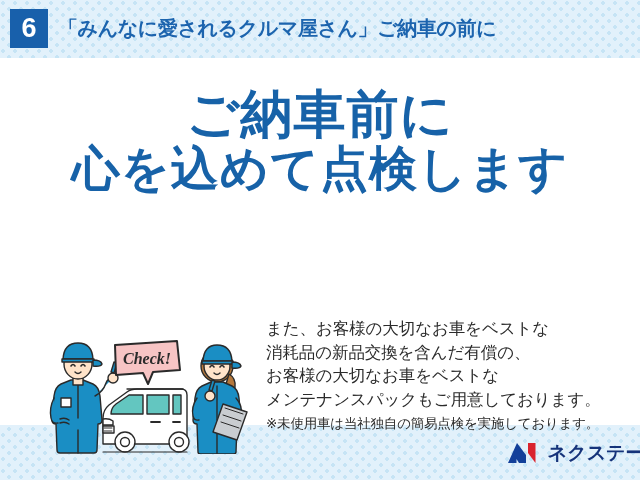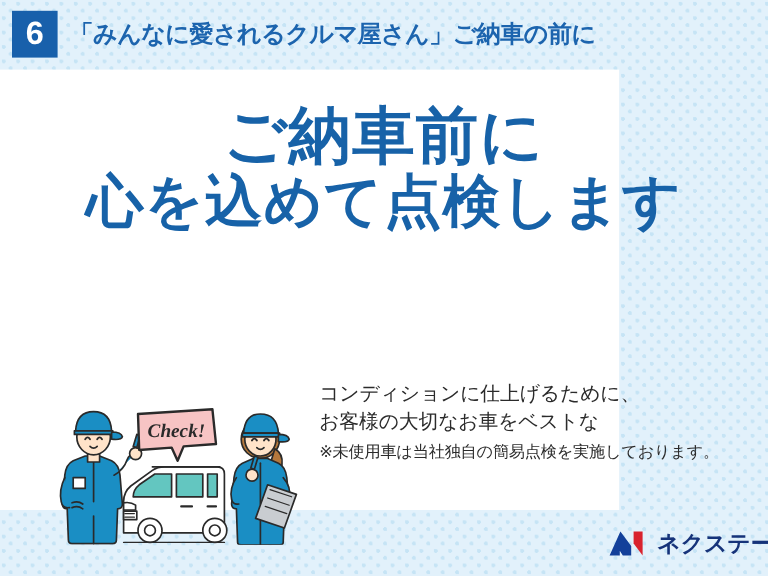--- a/index.html
+++ b/index.html
@@ -57,21 +57,21 @@
     color: #1c64ae;
     letter-spacing: -0.4px;
     white-space: nowrap;
   }
 
   
   #card {
     position: absolute;
     left: 0;
     top: 58px;
-    width: 516px;
+    width: 640px;
     height: 367px;
     background: #ffffff;
   }
 
   
   #headline {
     position: absolute;
     left: 0;
     top: 30px;
     width: 640px;
@@ -161,22 +161,24 @@
   </div>
 
   <div id="card">
 
     <div id="headline">
       <span class="headline-line" id="headline-line-1">ご納車前に</span>
       <span class="headline-line" id="headline-line-2">心を込めて点検します</span>
     </div>
 
     <div id="body-copy">
-      <span class="body-line">コンディションに仕上げるために、</span>
+      <span class="body-line">また、お客様の大切なお車をベストな</span>
+      <span class="body-line">消耗品の新品交換を含んだ有償の、</span>
       <span class="body-line">お客様の大切なお車をベストな</span>
+      <span class="body-line">メンテナンスパックもご用意しております。</span>
       <span id="body-note">※未使用車は当社独自の簡易点検を実施しております。</span>
     </div>
 
     <div id="illustration">
       <svg width="205" height="128" viewBox="0 0 205 128" xmlns="http://www.w3.org/2000/svg">
         <g stroke="#2a2a2a" stroke-width="1.4" stroke-linejoin="round" stroke-linecap="round">
 
           <g>
 
             <path d="M14 58 q-6 3 -7 12 l-2 24 q0 4 4 4 l1 26 q0 3 3 3 l34 0 q3 0 3 -3 l1 -26 q4 0 4 -4 l-2 -24 q-1 -9 -7 -12 l-10 -4 l-12 0 z" fill="#1a8ec4"></path>

